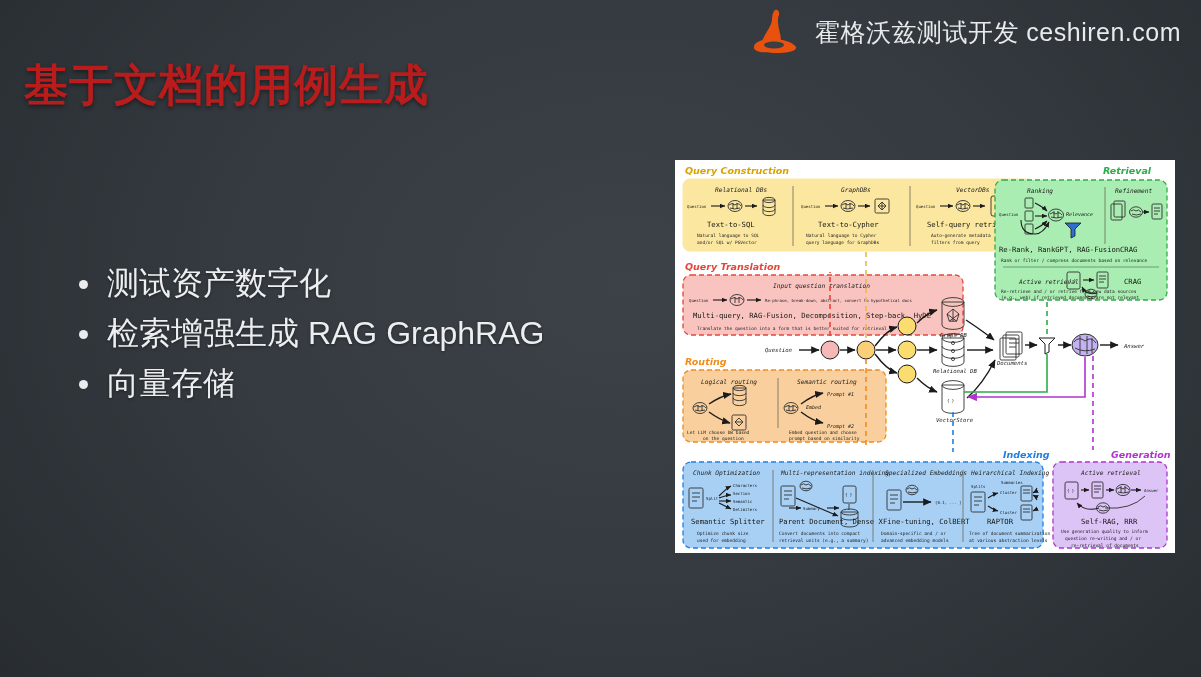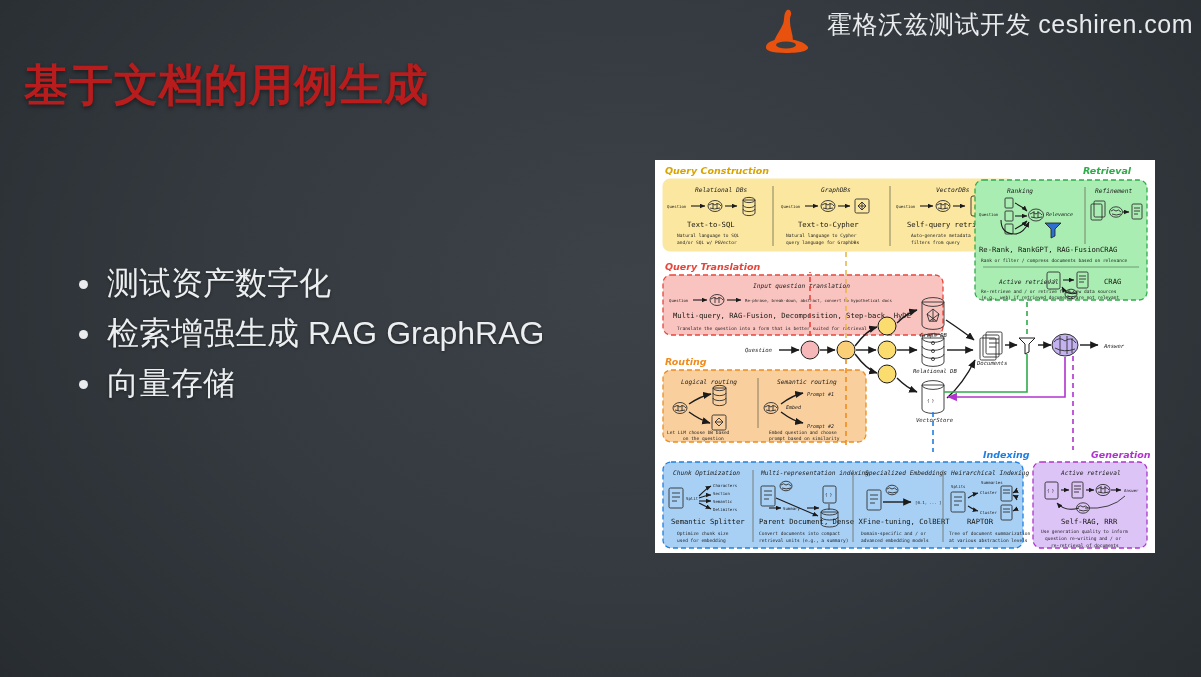--- a/index.html
+++ b/index.html
@@ -10,22 +10,22 @@
   }
   body {
     background:
       radial-gradient(ellipse 90% 120% at 52% 42%, #3c4248 0%, #343a3f 38%, #2a2f34 68%, #202327 100%);
     position: relative;
   }
 
   
   .brand {
     position: absolute;
-    top: 8px; right: 8px;
-    display: flex; gap: 14px;
+    top: 8px; right: 20px;
+    display: flex; align-items: center; gap: 14px;
   }
   .brand-logo { width: 50px; height: 48px; display: block; }
   .brand-text {
     color: #e8eaec;
     font-size: 25px;
     letter-spacing: 0.5px;
     white-space: nowrap;
   }
 
   
@@ -59,21 +59,21 @@
     position: absolute;
     left: 4px; top: 22px;
     width: 9px; height: 9px;
     border-radius: 50%;
     background: #e9ebed;
   }
 
   
   .diagram-wrap {
     position: absolute;
-    left: 655px; top: 160px;
+    left: 675px; top: 160px;
     width: 500px; height: 393px;
     background: #ffffff;
     overflow: hidden;
   }
   .diagram-wrap svg { display: block; }
 </style>
 </head>
 <body>
 
 <div class="brand">

